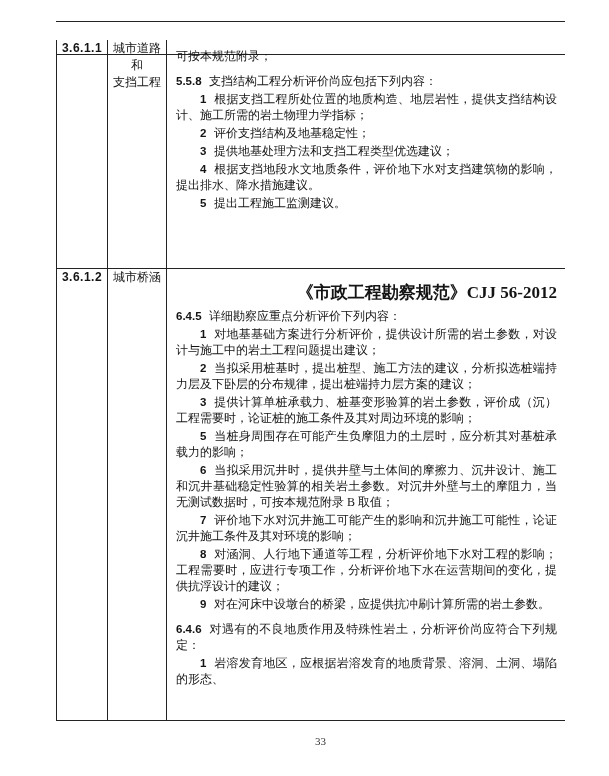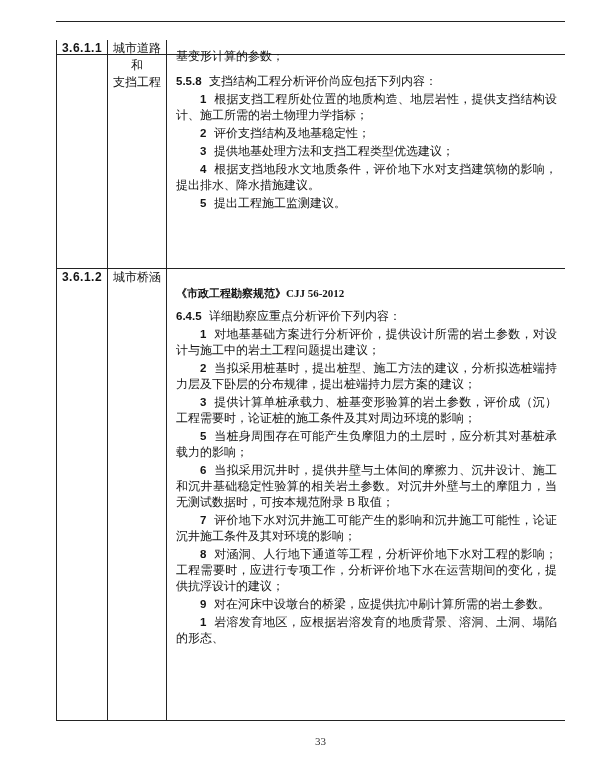--- a/index.html
+++ b/index.html
@@ -42,21 +42,21 @@
     font-size: 12px; line-height: 16px;
     text-align: justify;
   }
   .content p { margin: 2px 0; }
   .item { text-indent: 2em; }
   .cont { text-indent: 0; }
   .section { text-indent: 0; margin-top: 9px !important; }
   .num { font-weight: 700; margin-right: 0.65em;
          font-family: "Liberation Sans", sans-serif; font-size: 11.5px; }
   .doc-title {
-    text-align: left; font-weight: 700; font-size: 11px;
+    text-align: right; font-weight: 700; font-size: 17px;
     margin: 10px 0 7px !important; text-indent: 0;
   }
 
   .page-num {
     position: absolute; top: 735px; left: 16px; width: 609px;
     text-align: center; font-size: 11px; color: #333;
     font-family: "Liberation Serif", serif;
   }
 </style>
 </head>
@@ -72,21 +72,21 @@
 
     <div class="cell ccell vl vr hb">
       <span class="rowno">3.6.1.1</span>
     </div>
     <div class="cell ccell vr hb">
       <span>城市道路</span>
       <span>和</span>
       <span>支挡工程</span>
     </div>
     <div class="cell content hb">
-      <p class="cont">基变形计算的参数；</p>
+      <p class="cont">可按本规范附录；</p>
       <p class="section">
         <span class="num">5.5.8</span><span>支挡结构工程分析评价尚应包括下列内容：</span>
       </p>
       <p class="item">
         <span class="num">1</span><span>根据支挡工程所处位置的地质构造、地层岩性，提供支挡结构设计、施工所需的岩土物理力学指标；</span>
       </p>
       <p class="item">
         <span class="num">2</span><span>评价支挡结构及地基稳定性；</span>
       </p>
       <p class="item">
@@ -128,20 +128,23 @@
       </p>
       <p class="item">
         <span class="num">7</span><span>评价地下水对沉井施工可能产生的影响和沉井施工可能性，论证沉井施工条件及其对环境的影响；</span>
       </p>
       <p class="item">
         <span class="num">8</span><span>对涵洞、人行地下通道等工程，分析评价地下水对工程的影响；工程需要时，应进行专项工作，分析评价地下水在运营期间的变化，提供抗浮设计的建议；</span>
       </p>
       <p class="item">
         <span class="num">9</span><span>对在河床中设墩台的桥梁，应提供抗冲刷计算所需的岩土参数。</span>
       </p>
+      <p class="section">
+        <span class="num">6.4.6</span><span>对遇有的不良地质作用及特殊性岩土，分析评价尚应符合下列规定：</span>
+      </p>
       <p class="item">
         <span class="num">1</span><span>岩溶发育地区，应根据岩溶发育的地质背景、溶洞、土洞、塌陷的形态、</span>
       </p>
     </div>
 
   </div>
 
   <div class="page-num">33</div>
 </div>
 

